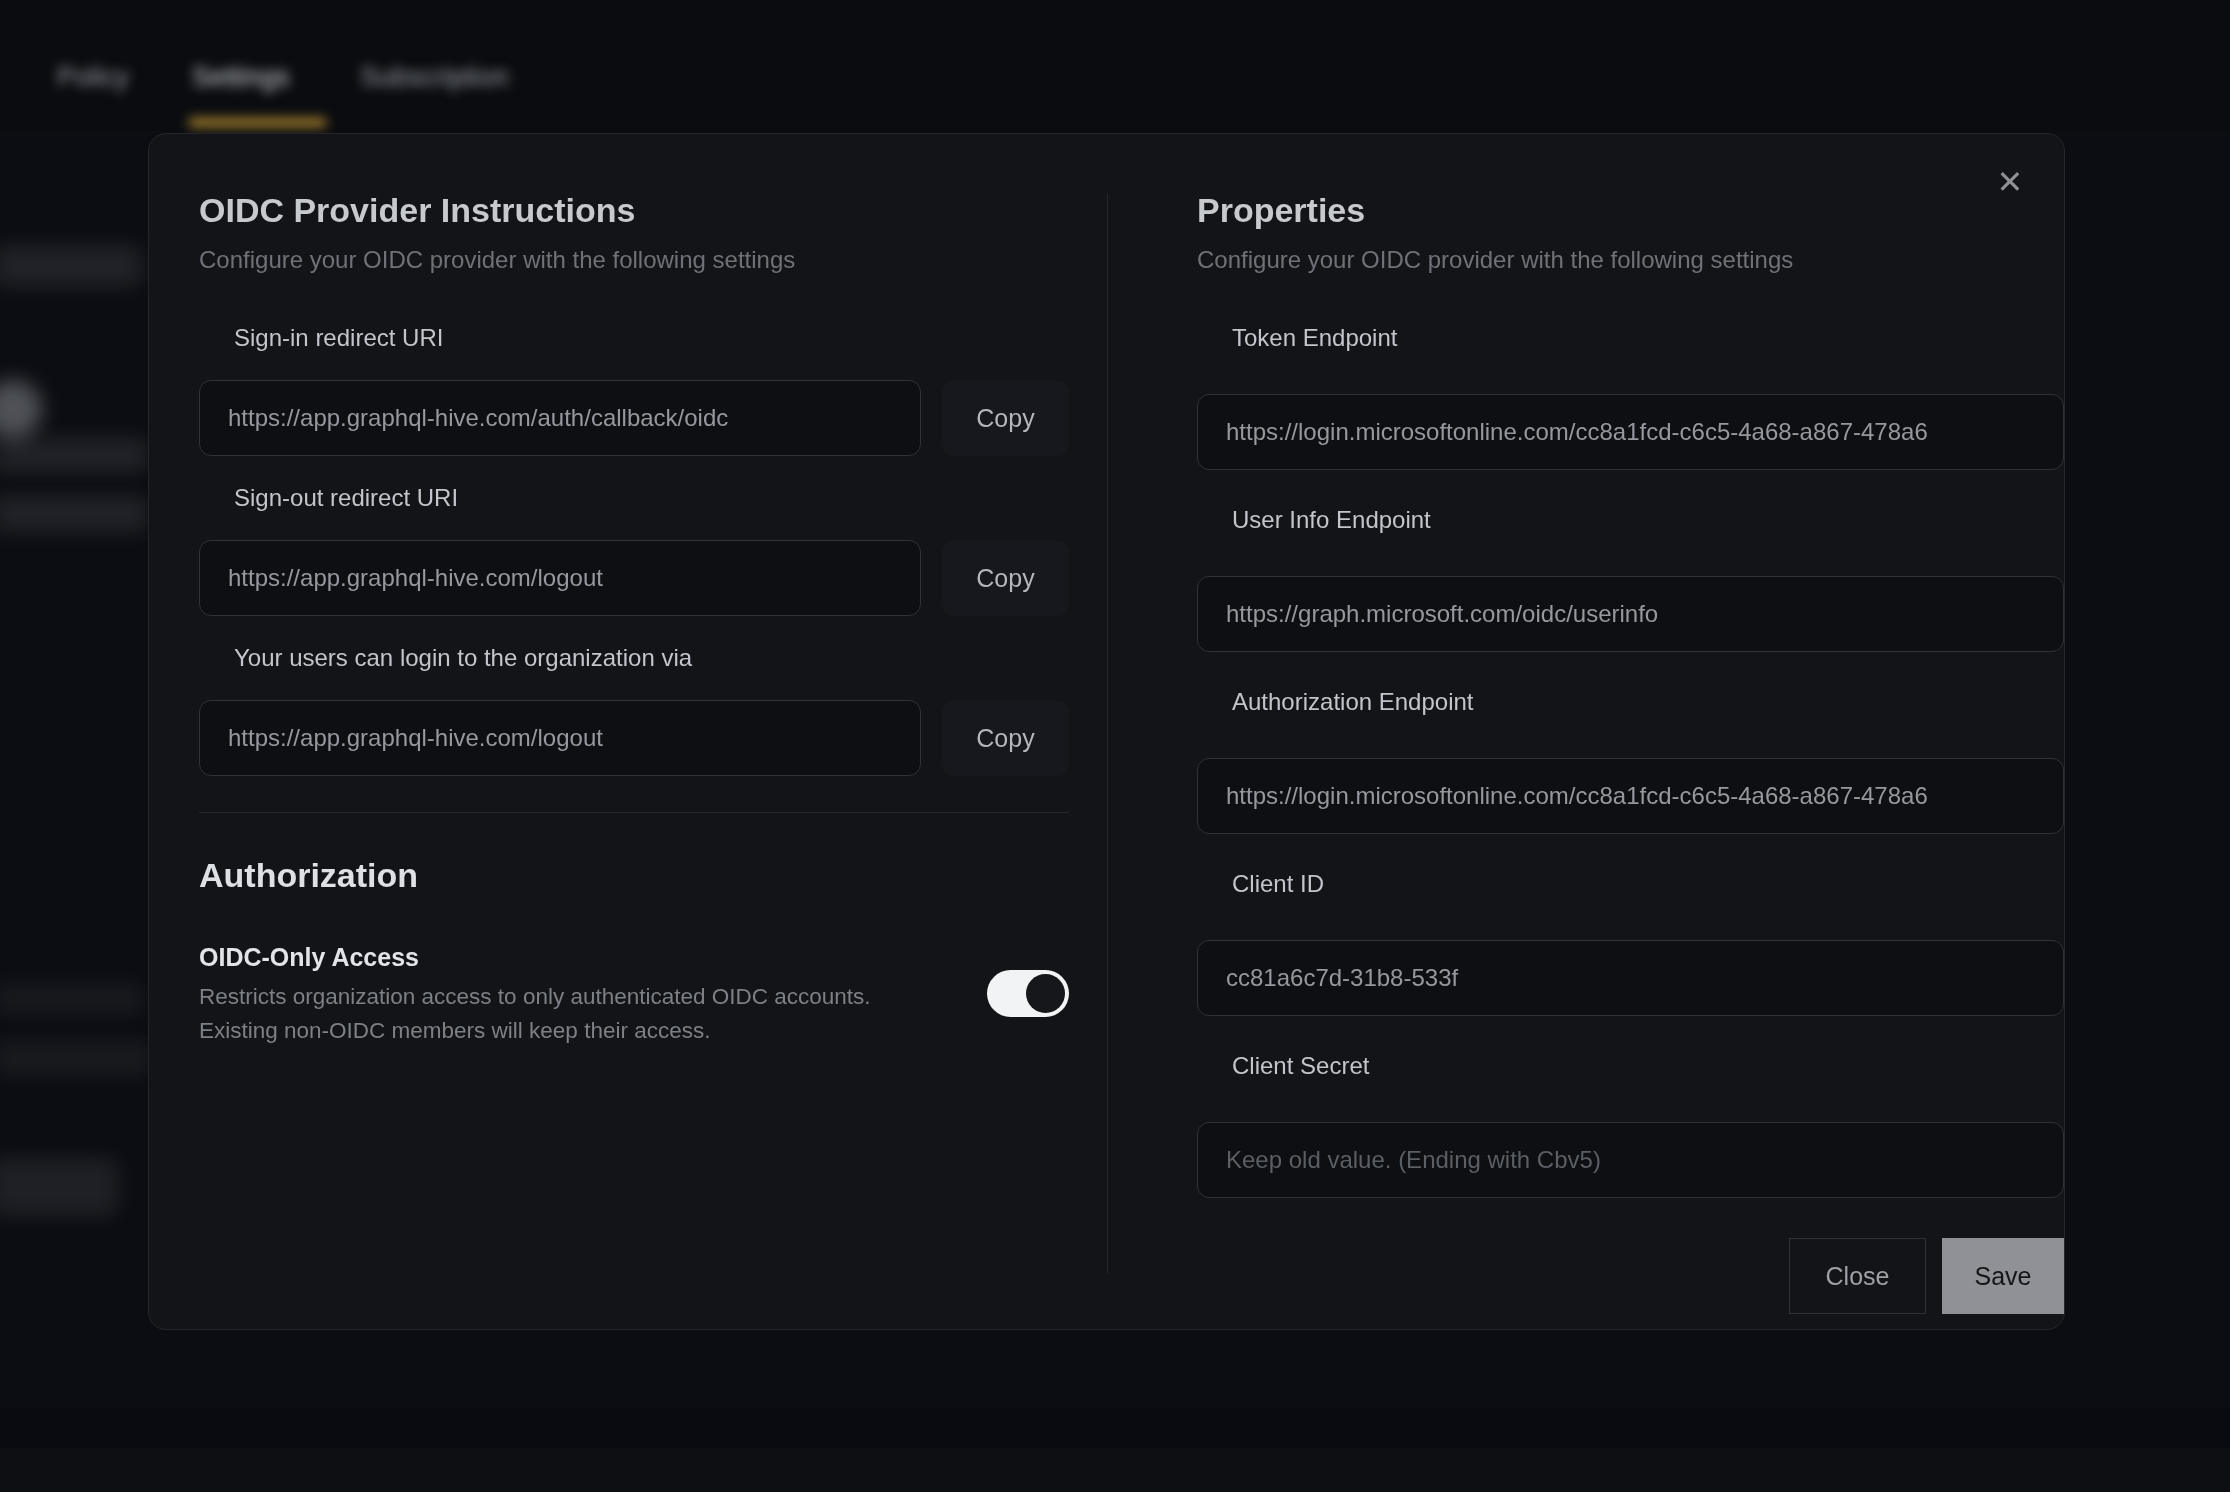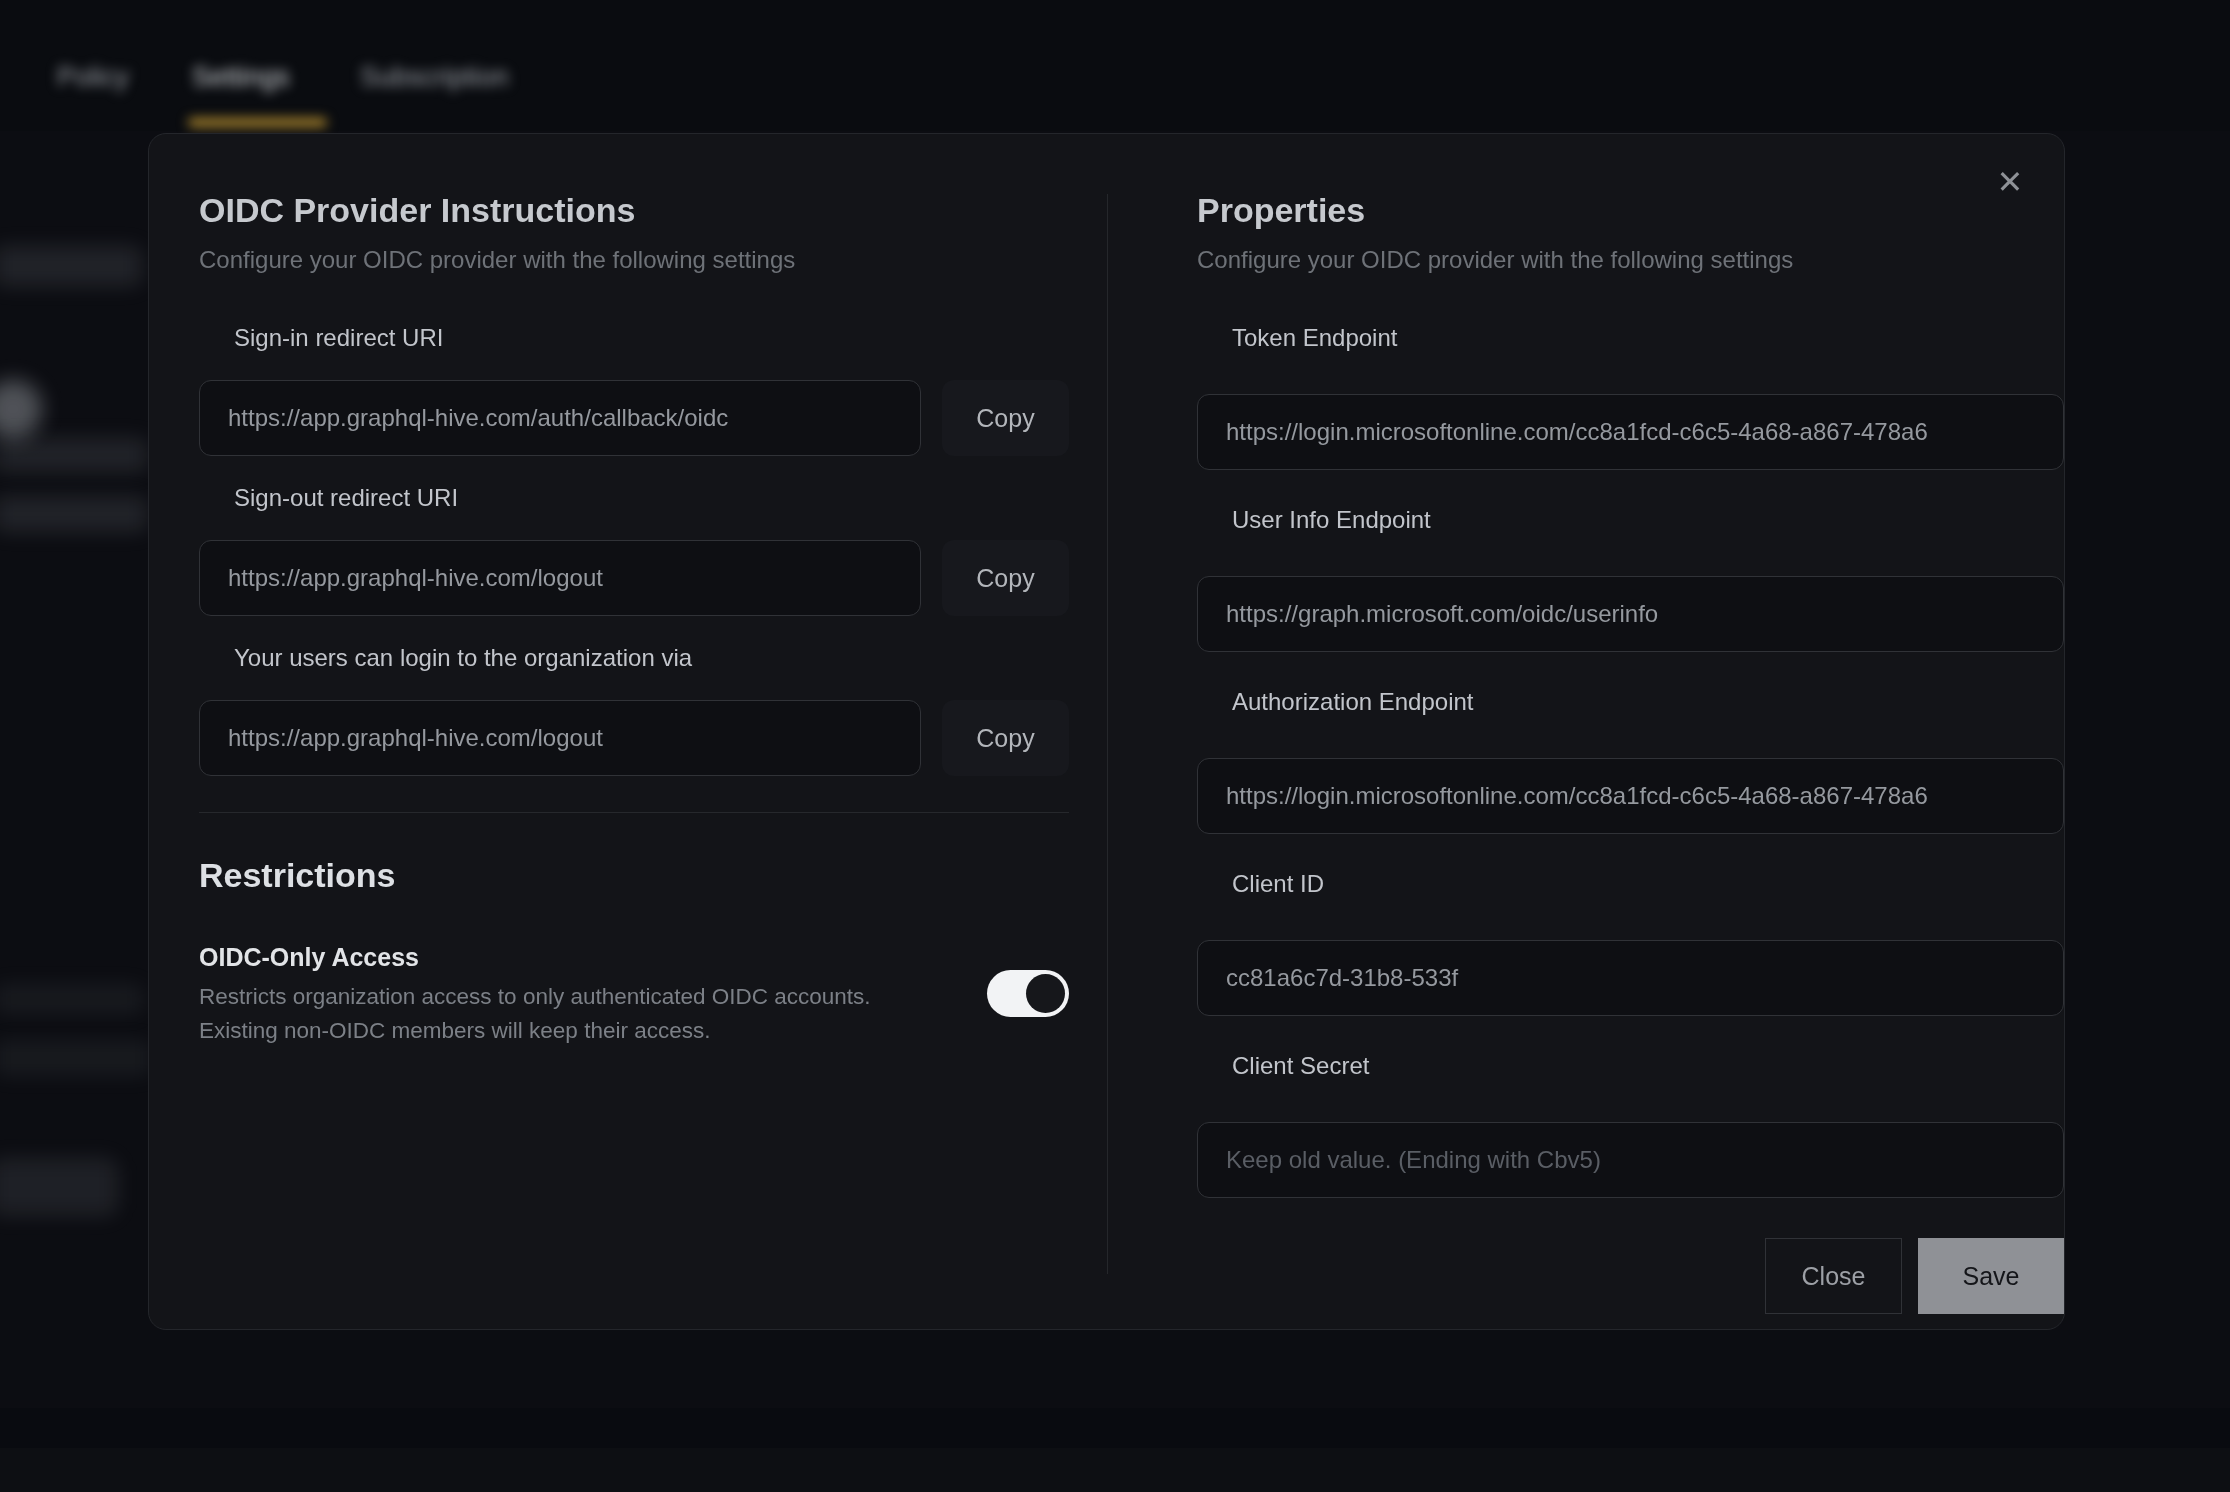--- a/index.html
+++ b/index.html
@@ -76,21 +76,21 @@
   .toggle-desc { margin-top:8px; font-size:22.5px; line-height:34px; color:#7c8087; }
   .switch {
     position:relative; margin-top:28px; width:82px; height:47px;
     border-radius:24px; border:none; cursor:default;
   }
   .switch-thumb { position:absolute; right:4px; top:4px; width:39px; height:39px; border-radius:50%; }
 
   .buttons-row { margin-top:40px; display:flex; justify-content:flex-end; gap:16px; }
   .btn { height:76px; border-radius:0; font-size:25px; font-family:inherit; }
   .btn-close { width:137px; background:transparent; border:1px solid #303237; color:#9da0a6; }
-  .btn-save  { width:146px; border:none; color:#141519; font-weight:500; }
+  .btn-save  { width:122px; border:none; color:#141519; font-weight:500; }
 </style>
 </head>
 <body>
 
 <div class="band-top"></div>
 <div class="band-strip"></div>
 <div class="band-footer"></div>
 
 <nav class="tabs">
   <button class="tab" style="left:57px;">Policy</button>
@@ -127,21 +127,21 @@
       <button class="copy-btn">Copy</button>
     </div>
 
     <div class="field-label">Your users can login to the organization via</div>
     <div class="input-row">
       <input class="text-input" readonly="" value="https://app.graphql-hive.com/logout" style="">
       <button class="copy-btn">Copy</button>
     </div>
 
     <div class="hdivider"></div>
-    <h2 class="restrictions-title">Restrictions</h2>
+    <h2 class="restrictions-title">Authorization</h2>
 
     <div class="toggle-row">
       <div class="toggle-text">
         <div class="toggle-label">OIDC-Only Access</div>
         <div class="toggle-desc">
           <div>Restricts organization access to only authenticated OIDC accounts.</div>
           <div>Existing non-OIDC members will keep their access.</div>
         </div>
       </div>
       <button class="switch" id="oidc-switch" aria-checked="true" style="background: rgb(242, 243, 245);">

